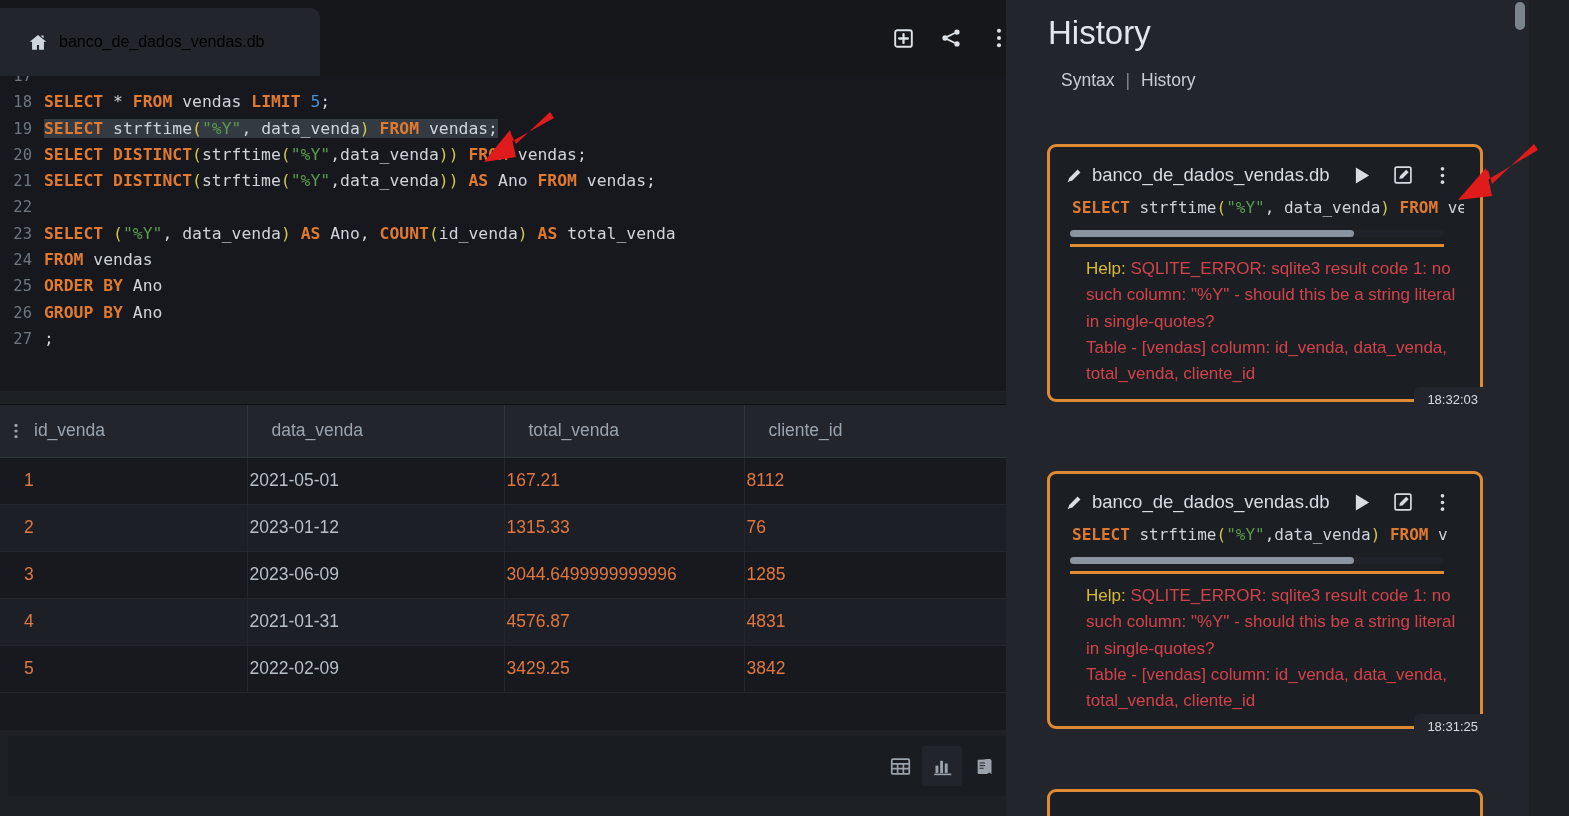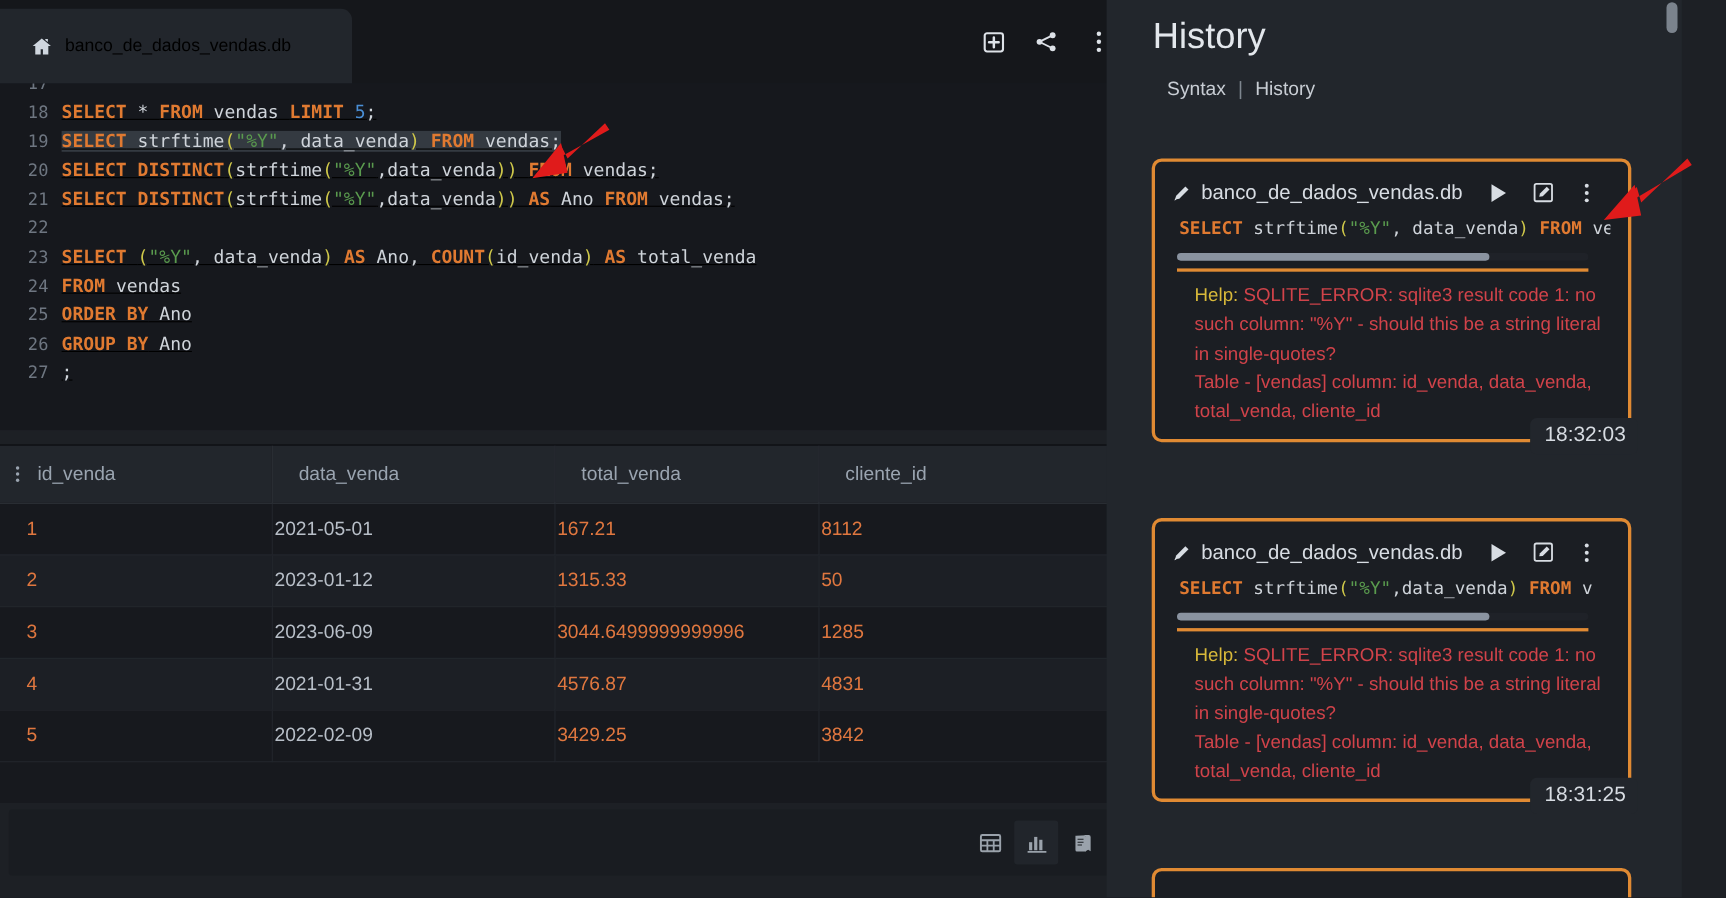--- a/index.html
+++ b/index.html
@@ -38,25 +38,24 @@
   .tab-action { width: 34px; height: 34px; display:flex; align-items:center; justify-content:center; }
 
   
   #editor {
     position: absolute; left: 0; top: 76px;
     width: 1030px; height: 315px;
     background: #16181d;
     overflow: hidden;
   }
   #code {
-    position: absolute; left: 12px; top: -13px;
+    position: absolute; left: 0; top: -13px;
     font-family: "DejaVu Sans Mono", monospace;
     font-size: 16.4px; line-height: 26.3px;
     white-space: pre;
-    text-decoration: underline;
   }
   .ln { display: block; height: 26.3px; position: relative; padding-left: 44px; }
   .ln .num {
     position: absolute; left: 0; top: 0; width: 32px;
     text-align: right; color: #6e7681; font-size: 15.5px;
   }
   .ln.hl .code-text { background: #343a41; }
   .code-text { color: #cfd4da; }
   .kw  { color: #e07a31; font-weight: bold; }
   .str { color: #5a9b4e; }
@@ -177,21 +176,21 @@
   .hscroll-thumb { height: 7px; background: #8a93a0; border-radius: 4px; }
   .hdivider { margin-top: 7px; margin-left: 4px; height: 3px; width: 374px; background: #e08a33; }
 
   .hhelp { margin-top: 9px; margin-left: 20px; font-size: 17px; line-height: 26.3px; }
   .hhelp .lbl { color: #d8b93a; }
   .hhelp .msg { color: #d1434a; }
 
   .hstamp {
     position: absolute; right: -9px; bottom: -14px;
     background: #22262c; color: #d7dce2;
-    font-size: 19px;
+    font-size: 13px;
     padding: 5px 11px 6px 13px;
     border-radius: 6px;
   }
 
   
   .arrow { position: absolute; pointer-events: none; }
 </style>
 </head>
 <body>
 
@@ -256,21 +255,21 @@
             <tr class="odd">
               <td>1</td>
               <td class="c-date">2021-05-01</td>
               <td>167.21</td>
               <td>8112</td>
             </tr>
             <tr class="even">
               <td>2</td>
               <td class="c-date">2023-01-12</td>
               <td>1315.33</td>
-              <td>50</td>
+              <td>76</td>
             </tr>
             <tr class="odd">
               <td>3</td>
               <td class="c-date">2023-06-09</td>
               <td>3044.6499999999996</td>
               <td>1285</td>
             </tr>
             <tr class="even">
               <td>4</td>
               <td class="c-date">2021-01-31</td>

